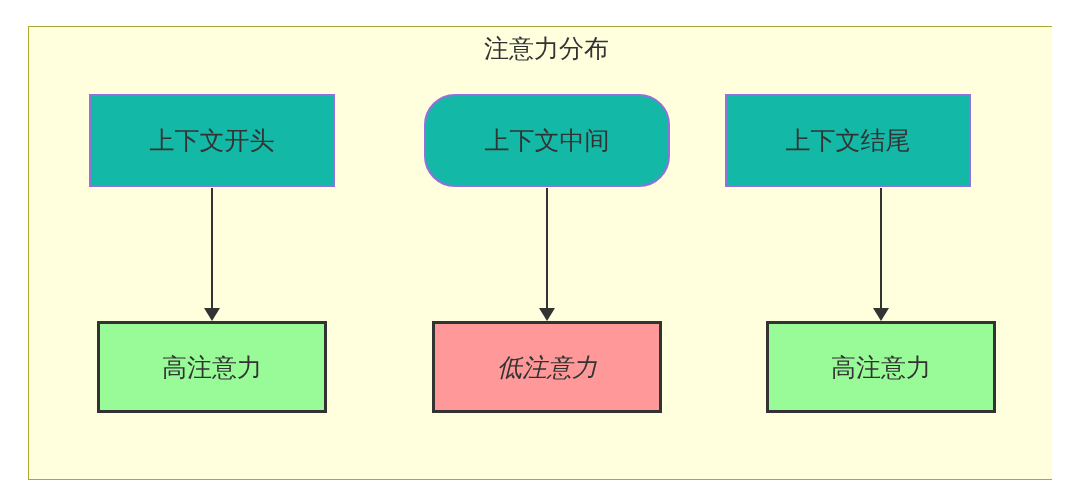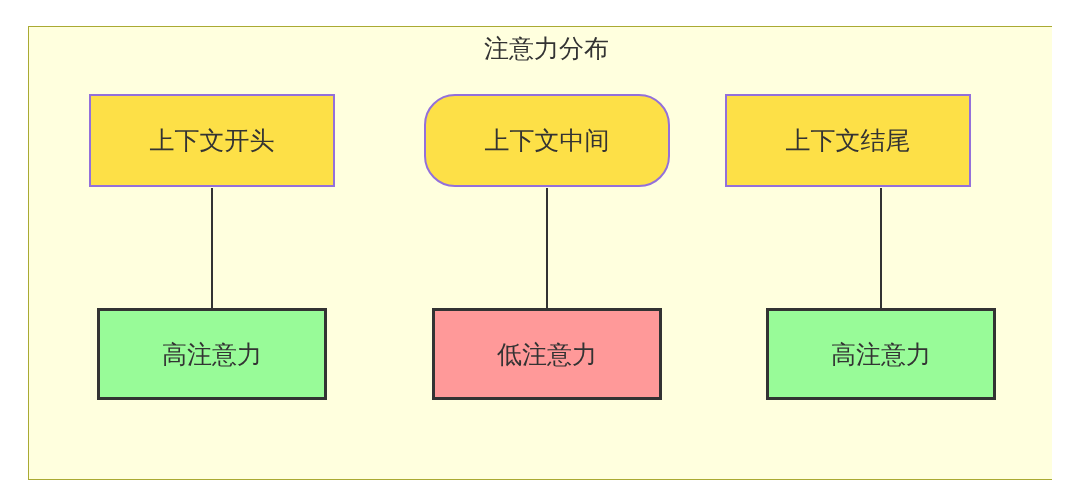--- a/index.html
+++ b/index.html
@@ -39,36 +39,36 @@
     justify-content: center;
     box-sizing: border-box;
     font-size: 25px;
     color: #333333;
     text-align: center;
   }
   .source {
     top: 94px;
     width: 246px;
     height: 93px;
-    background: #fde047;
+    background: #14b8a6;
     border: 2px solid #9370db;
     text-align: right;
   }
   .result {
-    top: 308px;
+    top: 321px;
     width: 230px;
     height: 92px;
     border: 3px solid #333333;
     text-align: center;
   }
   .c0.source { left: 89px; }
   .c1.source { left: 424px; border-radius: 31px; }
   .c2.source { left: 725px; }
   .c0.result { left: 97px; }
-  .c1.result { left: 432px; }
+  .c1.result { left: 432px; font-style: italic; }
   .c2.result { left: 766px; }
   .edge-line {
     position: absolute;
     top: 188px;
     height: 121px;
     width: 2px;
     background: #333333;
   }
   .c0.edge-line { left: 211px; }
   .c1.edge-line { left: 546px; }

